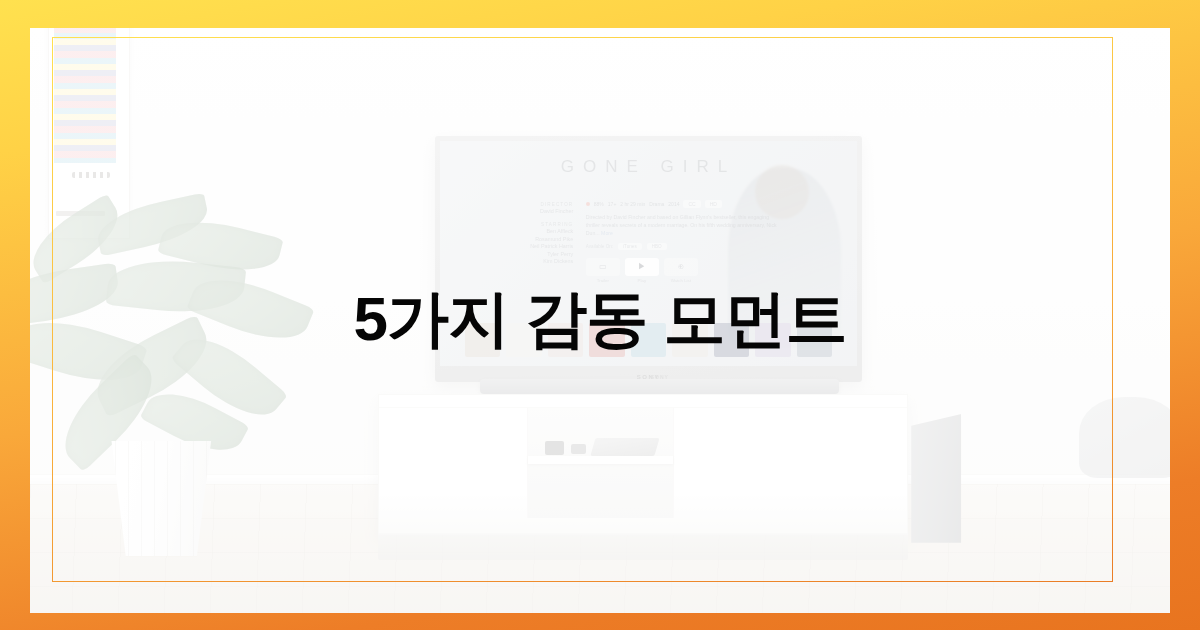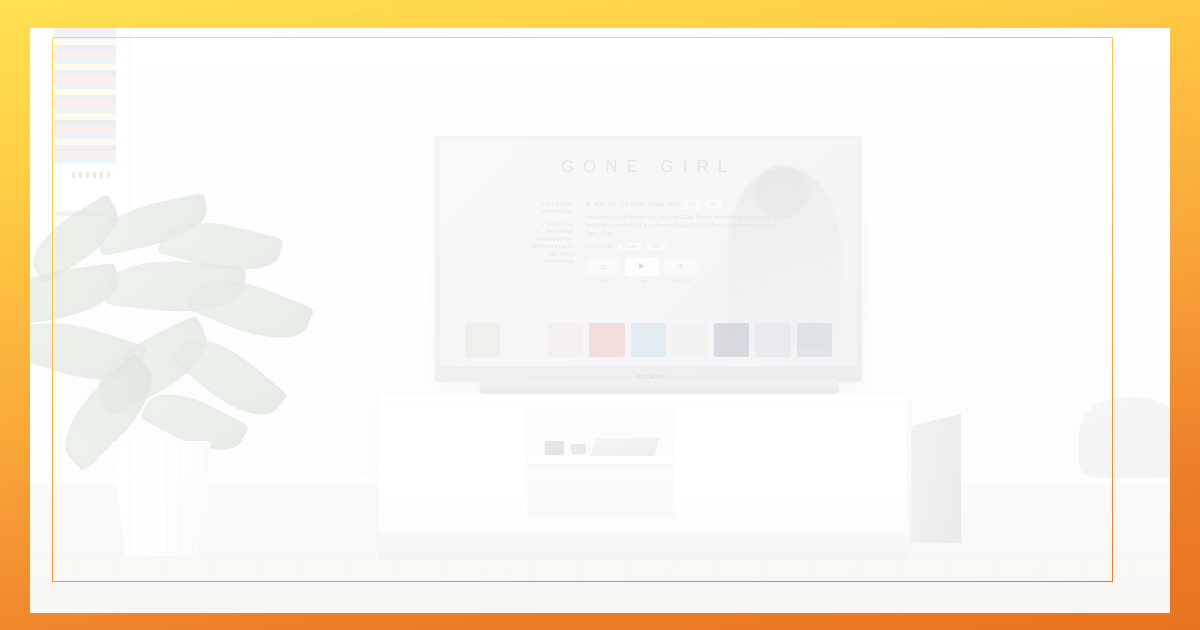--- a/index.html
+++ b/index.html
@@ -411,13 +411,14 @@
 
       <div class="speaker"></div>
       <div class="ottoman"></div>
 
       <div class="wash"></div>
     </div>
   </div>
 
   <div id="inner-keyline"></div>
 
+  <div id="headline">5가지 감동 모먼트</div>
 </div>
 
 </body></html>

